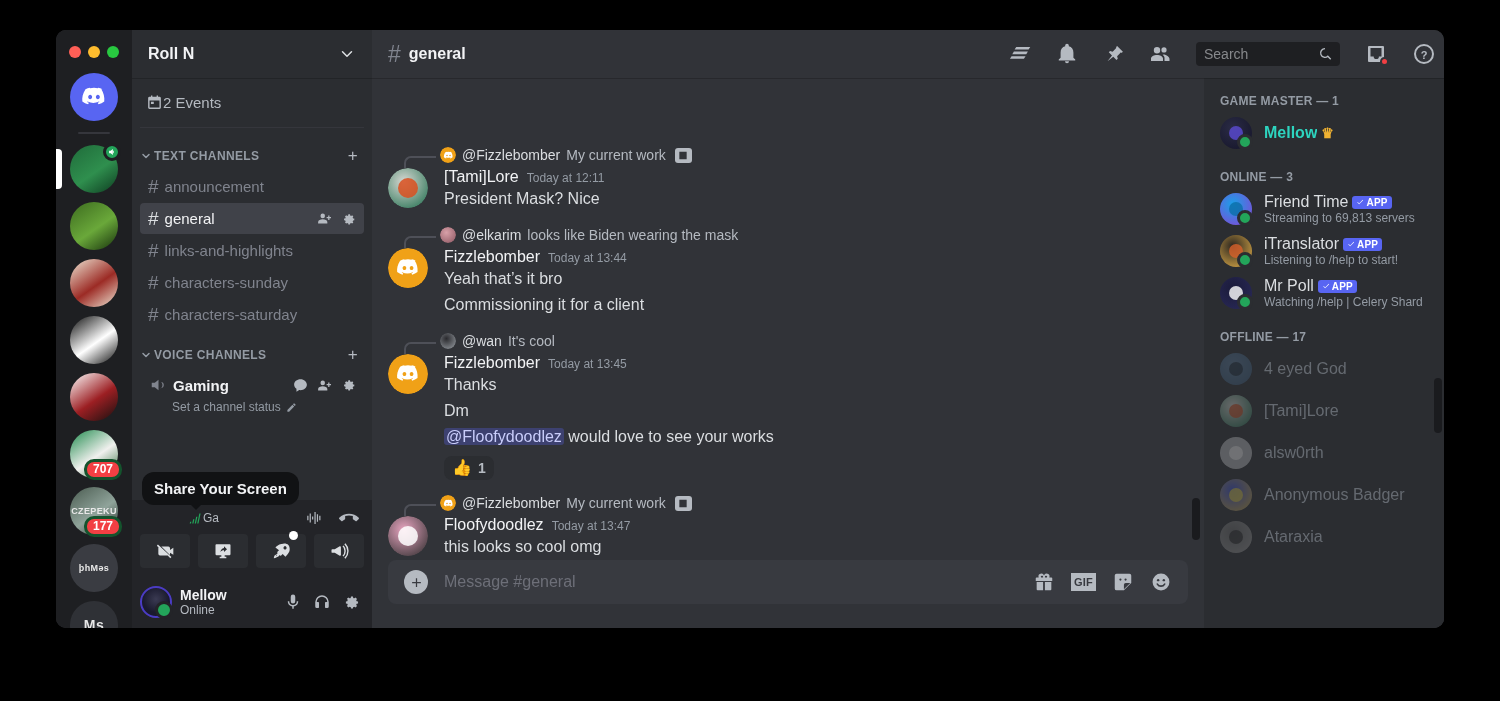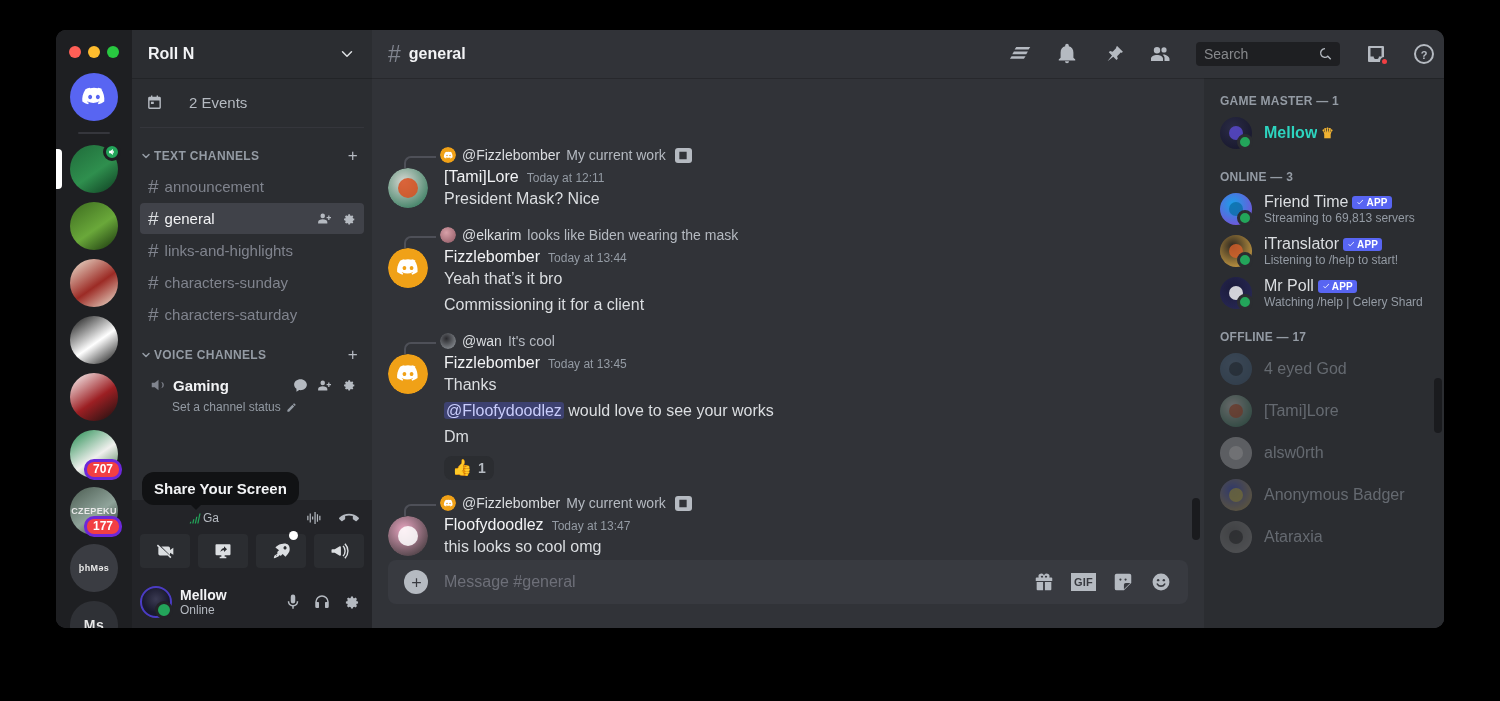--- a/index.html
+++ b/index.html
@@ -46,21 +46,21 @@
   .srv-home .inner { background: #5865f2; }
   .rail-sep {
     width: 32px; height: 2px; background: #35363c; border-radius: 1px;
     flex: 0 0 2px; margin: 2px 0;
   }
   .badge {
     position: absolute; bottom: -2px; right: -4px;
     background: #f23f43; color: #fff;
     font-size: 12px; font-weight: bold;
     border-radius: 10px; padding: 1px 6px;
-    border: 3px solid #6d28d9;
+    border: 3px solid #14532d;
     line-height: 13px;
   }
   .voice-dot {
     position: absolute; top: -2px; right: -3px;
     width: 18px; height: 18px; border-radius: 50%;
     background: #23a55a; border: 3px solid #1e1f22;
     display: flex; align-items: center; justify-content: center;
   }
   .pill {
     position: absolute; left: -16px; top: 50%;
@@ -79,21 +79,21 @@
   .guild-header {
     height: 48px; flex: 0 0 48px;
     display: flex; align-items: center;
     padding: 0 16px;
     color: #f2f3f5; font-size: 16px; font-weight: 600;
     box-shadow: 0 1px 0 rgba(0,0,0,.2);
     cursor: pointer;
     justify-content: space-between;
   }
   .events-row {
-    display: flex; align-items: center; gap: 26px;
+    display: flex; align-items: center; gap: 0;
     padding: 8px 12px 8px 14px; margin: 8px 0 0 0;
     color: #b5bac1; font-size: 15px;
     cursor: pointer;
   }
   .sidebar-divider {
     height: 1px; background: #35363c; margin: 8px 8px 4px 8px;
   }
   .chan-scroll { flex: 1; overflow: hidden; padding-bottom: 4px; }
   .cat-row {
     display: flex; align-items: center;
@@ -704,21 +704,21 @@
                 <div class="avatar-40">
                   <div style="width:40px;height:40px;border-radius:50%;background:#f0a117;display:flex;align-items:center;justify-content:center;">
                     <svg width="26" height="26" viewBox="0 0 24 24">
                       <path fill="#fff" d="M19.3 5.3A16 16 0 0015.5 4l-.2.4a14 14 0 00-6.6 0L8.5 4a16 16 0 00-3.8 1.3C2.3 8.9 1.7 12.4 2 15.8a16 16 0 004.9 2.5l.8-1.3a10 10 0 01-1.6-.8l.4-.3a11.4 11.4 0 009.8 0l.4.3-1.6.8.8 1.3a16 16 0 004.9-2.5c.4-4-.6-7.4-2.5-10.5zM8.7 13.9c-1 0-1.7-.9-1.7-1.9s.8-1.9 1.7-1.9 1.8.9 1.7 1.9c0 1-.7 1.9-1.7 1.9zm6.6 0c-1 0-1.7-.9-1.7-1.9s.8-1.9 1.7-1.9 1.8.9 1.7 1.9c0 1-.7 1.9-1.7 1.9z"></path>
                     </svg>
                   </div>
                 </div>
                 <div class="msg-body"><div class="msg-head">
                     <span class="msg-author">Fizzlebomber</span>
                     <span class="msg-time">Today at 13:45</span>
-                  </div><div class="msg-line">Thanks</div><div class="msg-line"><span class="mention">@Floofydoodlez</span> would love to see your works</div><div class="msg-line">Dm</div><div class="reaction">
+                  </div><div class="msg-line">Thanks</div><div class="msg-line">Dm</div><div class="msg-line"><span class="mention">@Floofydoodlez</span> would love to see your works</div><div class="reaction">
                     <span style="font-size:16px;line-height:1;">👍</span>
                     <span class="rc">1</span>
                   </div></div>
               </div>
             </div>
             <div style="margin-top: 15px;">
               <div class="reply-bar">
                 <span class="reply-spine"></span>
                 <span class="reply-av">
                   <div style="width:16px;height:16px;border-radius:50%;background:#f0a117;display:flex;align-items:center;justify-content:center;">

